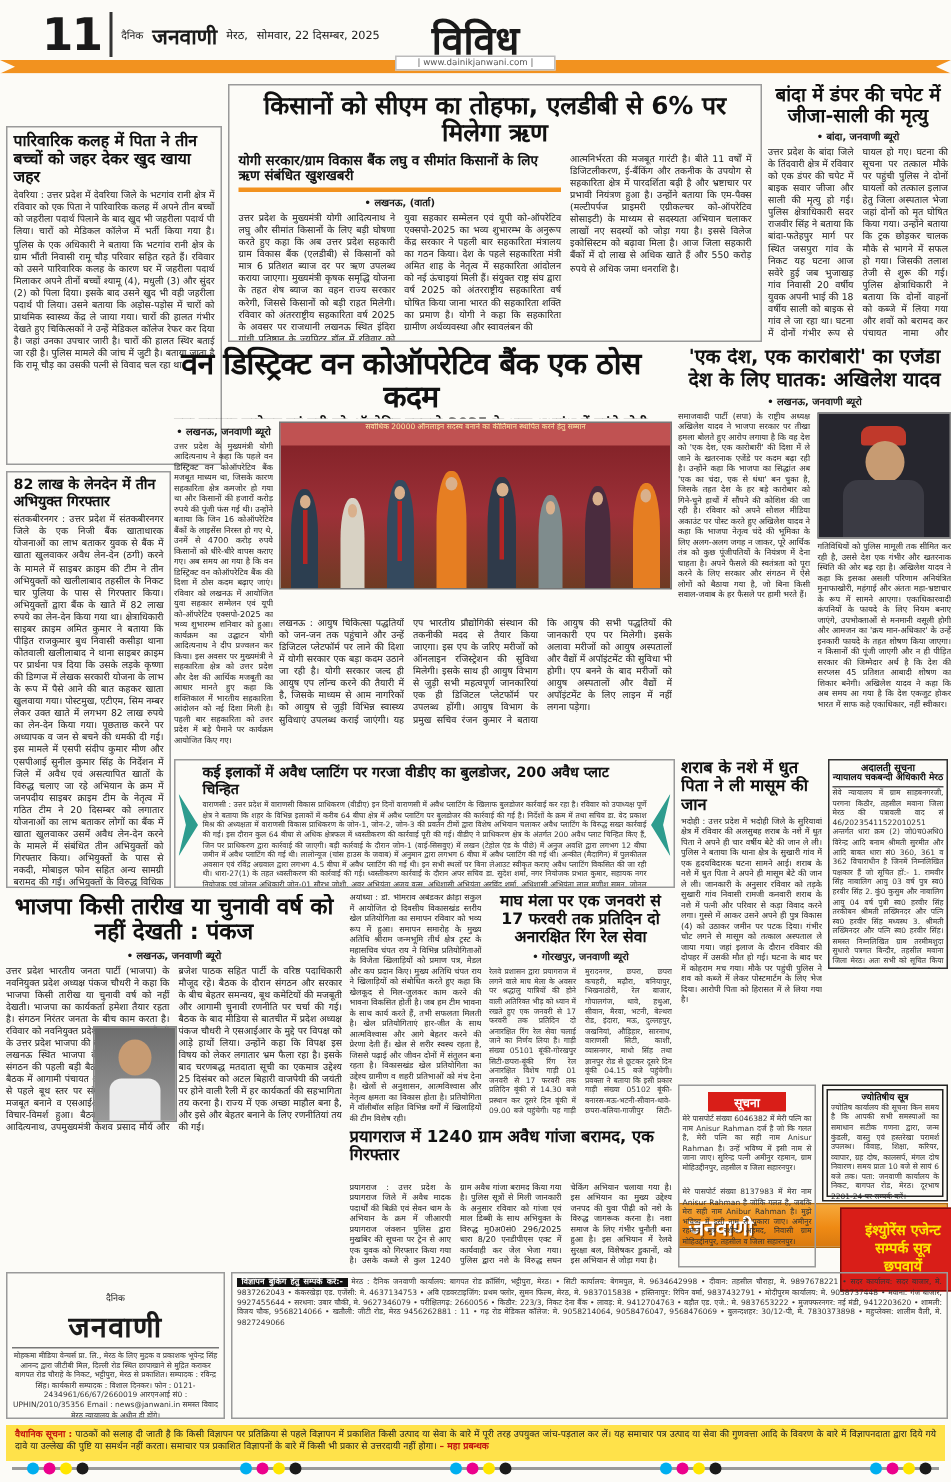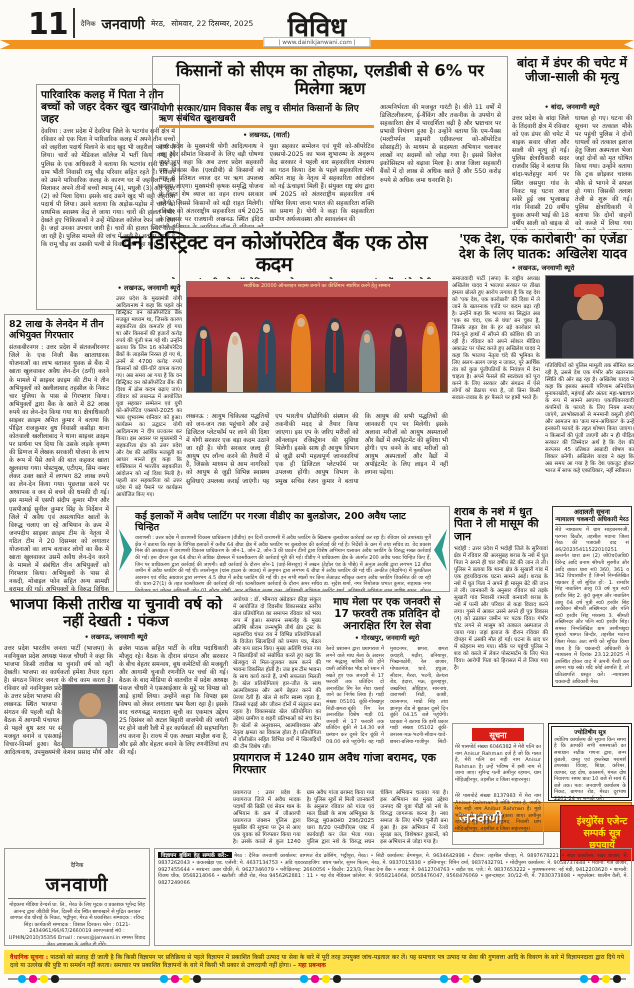--- a/index.html
+++ b/index.html
@@ -67,21 +67,21 @@
     <span class="pageno">11</span>
     <span style="font-size:7px;">दैनिक</span>
     <span style="font-size:14px;font-weight:bold;">जनवाणी</span>
     <span style="font-size:7.5px;">मेरठ,</span>
     <span style="font-size:7.5px;">सोमवार, 22 दिसम्बर, 2025</span>
   </div>
   <div class="abs ctr" style="left:250px;top:8px;width:134px;height:30px;font-size:26px;font-weight:bold;">विविध</div>
   <div class="ribbon"></div>
   <div class="urlpill">| www.dainikjanwani.com |</div>
 
-  <div class="abs box" style="left:4px;top:84px;width:144px;height:226px;padding:4px;margin-left:32px;">
+  <div class="abs box" style="left:4px;top:84px;width:144px;height:226px;padding:4px;">
     <div class="hd" style="font-size:10.5px;margin-bottom:3px;">पारिवारिक कलह में पिता ने तीन बच्चों को जहर देकर खुद खाया जहर</div>
     <div class="t6">देवरिया : उत्तर प्रदेश में देवरिया जिले के भटगांव रानी क्षेत्र में रविवार को एक पिता ने पारिवारिक कलह में अपने तीन बच्चों को जहरीला पदार्थ पिलाने के बाद खुद भी जहरीला पदार्थ पी लिया। चारों को मेडिकल कॉलेज में भर्ती किया गया है। पुलिस के एक अधिकारी ने बताया कि भटगांव रानी क्षेत्र के ग्राम भौंती निवासी रामू चौड़ परिवार सहित रहते हैं। रविवार को उसने पारिवारिक कलह के कारण घर में जहरीला पदार्थ मिलाकर अपने तीनों बच्चों श्यामू (4), मधुली (3) और सुंदर (2) को पिला दिया। इसके बाद उसने खुद भी वही जहरीला पदार्थ पी लिया। उसने बताया कि अड़ोस-पड़ोस में चारों को प्राथमिक स्वास्थ्य केंद्र ले जाया गया। चारों की हालत गंभीर देखते हुए चिकित्सकों ने उन्हें मेडिकल कॉलेज रेफर कर दिया है। जहां उनका उपचार जारी है। चारों की हालत स्थिर बताई जा रही है। पुलिस मामले की जांच में जुटी है। बताया जाता है कि रामू चौड़ का उसकी पत्नी से विवाद चल रहा था।</div>
   </div>
   <div class="abs box" style="left:4px;top:314px;width:110px;height:278px;padding:4px;">
     <div class="hd" style="font-size:9.5px;margin-bottom:3px;">82 लाख के लेनदेन में तीन अभियुक्त गिरफ्तार</div>
     <div class="t6">संतकबीरनगर : उत्तर प्रदेश में संतकबीरनगर जिले के एक निजी बैंक खाताधारक योजनाओं का लाभ बताकर युवक से बैंक में खाता खुलवाकर अवैध लेन-देन (ठगी) करने के मामले में साइबर क्राइम की टीम ने तीन अभियुक्तों को खलीलाबाद तहसील के निकट चार पुलिया के पास से गिरफ्तार किया। अभियुक्तों द्वारा बैंक के खाते में 82 लाख रुपये का लेन-देन किया गया था। क्षेत्राधिकारी साइबर क्राइम अमित कुमार ने बताया कि पीड़ित राजकुमार बुध निवासी कसीड़ा थाना कोतवाली खलीलाबाद ने थाना साइबर क्राइम पर प्रार्थना पत्र दिया कि उसके लड़के कृष्णा की डिग्गज में लेखक सरकारी योजना के लाभ के रूप में पैसे आने की बात कहकर खाता खुलवाया गया। पोस्टमुख, एटीएम, सिम नम्बर लेकर उक्त खाते में लगभग 82 लाख रुपये का लेन-देन किया गया। पूछताछ करने पर अध्यापक व जन से बचने की धमकी दी गई। इस मामले में एसपी संदीप कुमार मीण और एसपीआई सुनील कुमार सिंह के निर्देशन में जिले में अवैध एवं असत्यापित खातों के विरुद्ध चलाए जा रहे अभियान के क्रम में जनपदीय साइबर क्राइम टीम के नेतृत्व में गठित टीम ने 20 दिसम्बर को लगातार योजनाओं का लाभ बताकर लोगों का बैंक में खाता खुलवाकर उसमें अवैध लेन-देन करने के मामले में संबंधित तीन अभियुक्तों को गिरफ्तार किया। अभियुक्तों के पास से नकदी, मोबाइल फोन सहित अन्य सामग्री बरामद की गई। अभियुक्तों के विरुद्ध विधिक कार्रवाई कर पुलिस मामले की जांच कर रही है।</div>
   </div>
 
   <div class="abs box" style="left:152px;top:56px;width:356px;height:172px;padding:5px 6px;">
     <div class="hd ctr" style="font-size:16.5px;margin-bottom:4px;">किसानों को सीएम का तोहफा, एलडीबी से 6% पर मिलेगा ऋण</div>
@@ -92,21 +92,21 @@
         <div class="by">• लखनऊ, (वार्ता)</div>
         <div class="t6 c2" style="height:106px;">उत्तर प्रदेश के मुख्यमंत्री योगी आदित्यनाथ ने लघु और सीमांत किसानों के लिए बड़ी घोषणा करते हुए कहा कि अब उत्तर प्रदेश सहकारी ग्राम विकास बैंक (एलडीबी) से किसानों को मात्र 6 प्रतिशत ब्याज दर पर ऋण उपलब्ध कराया जाएगा। मुख्यमंत्री कृषक समृद्धि योजना के तहत शेष ब्याज का वहन राज्य सरकार करेगी, जिससे किसानों को बड़ी राहत मिलेगी। रविवार को अंतरराष्ट्रीय सहकारिता वर्ष 2025 के अवसर पर राजधानी लखनऊ स्थित इंदिरा गांधी प्रतिष्ठान के ज्यूपिटर हॉल में रविवार को युवा सहकार सम्मेलन एवं यूपी को-ऑपरेटिव एक्सपो-2025 का भव्य शुभारम्भ के अनुरूप केंद्र सरकार ने पहली बार सहकारिता मंत्रालय का गठन किया। देश के पहले सहकारिता मंत्री अमित शाह के नेतृत्व में सहकारिता आंदोलन को नई ऊंचाइयां मिली हैं। संयुक्त राष्ट्र संघ द्वारा वर्ष 2025 को अंतरराष्ट्रीय सहकारिता वर्ष घोषित किया जाना भारत की सहकारिता शक्ति का प्रमाण है। योगी ने कहा कि सहकारिता ग्रामीण अर्थव्यवस्था और स्वावलंबन की</div>
       </div>
       <div style="width:36%;">
         <div class="t6" style="height:146px;">आत्मनिर्भरता की मजबूत गारंटी है। बीते 11 वर्षों में डिजिटलीकरण, ई-बैंकिंग और तकनीक के उपयोग से सहकारिता क्षेत्र में पारदर्शिता बढ़ी है और भ्रष्टाचार पर प्रभावी नियंत्रण हुआ है। उन्होंने बताया कि एम-पैक्स (मल्टीपर्पज प्राइमरी एग्रीकल्चर को-ऑपरेटिव सोसाइटी) के माध्यम से सदस्यता अभियान चलाकर लाखों नए सदस्यों को जोड़ा गया है। इससे विलेज इकोसिस्टम को बढ़ावा मिला है। आज जिला सहकारी बैंकों में दो लाख से अधिक खाते हैं और 550 करोड़ रुपये से अधिक जमा धनराशि है।</div>
       </div>
     </div>
   </div>
 
   <div class="abs" style="left:512px;top:56px;width:120px;height:174px;">
-    <div class="hd ctr" style="font-size:12.5px;margin-bottom:18px;">बांदा में डंपर की चपेट में जीजा-साली की मृत्यु</div>
+    <div class="hd ctr" style="font-size:12.5px;margin-bottom:2px;">बांदा में डंपर की चपेट में जीजा-साली की मृत्यु</div>
     <div class="by">• बांदा, जनवाणी ब्यूरो</div>
     <div class="t6 c2" style="height:132px;">उत्तर प्रदेश के बांदा जिले के तिंदवारी क्षेत्र में रविवार को एक डंपर की चपेट में बाइक सवार जीजा और साली की मृत्यु हो गई। पुलिस क्षेत्राधिकारी सदर राजवीर सिंह ने बताया कि बांदा-फतेहपुर मार्ग पर स्थित जसपुरा गांव के निकट यह घटना आज सवेरे हुई जब भुजाखड़ गांव निवासी 20 वर्षीय युवक अपनी भाई की 18 वर्षीय साली को बाइक से गांव ले जा रहा था। घटना में दोनों गंभीर रूप से घायल हो गए। घटना की सूचना पर तत्काल मौके पर पहुंची पुलिस ने दोनों घायलों को तत्काल इलाज हेतु जिला अस्पताल भेजा जहां दोनों को मृत घोषित किया गया। उन्होंने बताया कि ट्रक छोड़कर चालक मौके से भागने में सफल हो गया। जिसकी तलाश तेजी से शुरू की गई। पुलिस क्षेत्राधिकारी ने बताया कि दोनों वाहनों को कब्जे में लिया गया और शवों को बरामद कर पंचायत नामा और पोस्टमार्टम की कार्रवाई शुरू की गई। परिजनों की तहरीर पर अग्रे विधिक कार्रवाई होगी।</div>
   </div>
 
   <div class="abs" style="left:100px;top:231px;width:348px;height:48px;">
     <div class="hd ctr" style="font-size:20px;letter-spacing:-0.4px;">वन डिस्ट्रिक्ट वन कोऑपरेटिव बैंक एक ठोस कदम</div>
     <div class="hd ctr" style="font-size:9.5px;margin-top:2px;">युवा सहकार सम्मेलन एवं यूपी को-ऑपरेटिव एक्सपो-2025 के भव्य शुभारंभ में पहुंचे योगी</div>
   </div>
   <div class="abs" style="left:116px;top:281px;width:66px;height:222px;">
     <div class="by">• लखनऊ, जनवाणी ब्यूरो</div>
@@ -149,21 +149,21 @@
     <div class="chevR"></div>
     <div class="hd" style="font-size:9.5px;margin-bottom:2px;">कई इलाकों में अवैध प्लाटिंग पर गरजा वीडीए का बुलडोजर, 200 अवैध प्लाट चिन्हित</div>
     <div class="t5" style="height:62px;">वाराणसी : उत्तर प्रदेश में वाराणसी विकास प्राधिकरण (वीडीए) इन दिनों वाराणसी में अवैध प्लाटिंग के खिलाफ बुलडोजर कार्रवाई कर रहा है। रविवार को उपाध्यक्ष पूर्णे क्षेत्र ने बताया कि शहर के विभिन्न इलाकों में करीब 64 बीघा क्षेत्र में अवैध प्लाटिंग पर बुलडोजर की कार्रवाई की गई है। निर्देशों के क्रम में तथा सचिव डा. वेद प्रकाश मिश्र की अध्यक्षता में वाराणसी विकास प्राधिकरण के जोन-1, जोन-2, जोन-3 की प्रवर्तन टीमों द्वारा विशेष अभियान चलाकर अवैध प्लाटिंग के विरुद्ध सख्त कार्रवाई की गई। इस दौरान कुल 64 बीघा से अधिक क्षेत्रफल में ध्वस्तीकरण की कार्रवाई पूरी की गई। वीडीए ने प्राधिकरण क्षेत्र के अंतर्गत 200 अवैध प्लाट चिन्हित किए हैं, जिन पर प्राधिकरण द्वारा कार्रवाई की जाएगी। बड़ी कार्रवाई के दौरान जोन-1 (वाई-सिसवुए) में लखन (टेहोल एंड के पीछे) में अनुज अवशि द्वारा लगभग 12 बीघा जमीन में अवैध प्लाटिंग की गई थी। लालोन्यूज (चांस हाउस के जवाब) में अनुमान द्वारा लगभग 6 बीघा में अवैध प्लाटिंग की गई थी। अन्कीत (मैदागिन) में पुलकीतल अवसान एवं रविंद्र अग्रवाल द्वारा लगभग 4.5 बीघा में अवैध प्लाटिंग की गई थी। इन सभी स्थलों पर बिना लेआउट स्वीकृत कराए अवैध प्लाटिंग विकसित की जा रही थी। धारा-27(1) के तहत ध्वस्तीकरण की कार्रवाई की गई। ध्वस्तीकरण कार्रवाई के दौरान अपर सचिव डा. सुदेश शर्मा, नगर नियोजक प्रभात कुमार, सहायक नगर नियोजक एवं जोनल अधिकारी जोन-01 सौरभ जोशी, अवर अभियंता अजय वत्स, अधिशासी अभियंता अरविंद शर्मा, अधिशासी अभियंता लाल मणीश सुमन, जोनल अधिकारी प्रवाल, सौरभ देव प्रजापति एवं अशोक स्वामी, समस्त अनुभव अध्यक्ष एवं अवर अभियंता उपस्थित रहे।</div>
   </div>
 
   <div class="abs" style="left:454px;top:506px;width:94px;height:180px;">
     <div class="hd" style="font-size:11px;margin-bottom:2px;">शराब के नशे में धुत पिता ने ली मासूम की जान</div>
     <div class="t55" style="height:140px;">भदोही : उत्तर प्रदेश में भदोही जिले के सुरियावां क्षेत्र में रविवार की अलसुबह शराब के नशे में धुत पिता ने अपने ही चार वर्षीय बेटे की जान ले ली। पुलिस ने बताया कि थाना क्षेत्र के सुखारी गांव में एक हृदयविदारक घटना सामने आई। शराब के नशे में धुत पिता ने अपने ही मासूम बेटे की जान ले ली। जानकारी के अनुसार रविवार को तड़के सुखारी गांव निवासी रामजी कनवारी शराब के नशे में पत्नी और परिवार से कड़ा विवाद करने लगा। गुस्से में आकर उसने अपने ही पुत्र विकास (4) को उठाकर जमीन पर पटक दिया। गंभीर चोट लगने से मासूम को तत्काल अस्पताल ले जाया गया। जहां इलाज के दौरान रविवार की दोपहर में उसकी मौत हो गई। घटना के बाद घर में कोहराम मच गया। मौके पर पहुंची पुलिस ने शव को कब्जे में लेकर पोस्टमार्टम के लिए भेज दिया। आरोपी पिता को हिरासत में ले लिया गया है।</div>
   </div>
 
-  <div class="abs" style="left:552px;top:506px;width:80px;height:181px;border:1.5px solid #333;padding:2px;">
+  <div class="abs" style="left:552px;top:506px;width:80px;height:140px;border:1.5px solid #333;padding:2px;">
     <div class="hd ctr" style="font-size:6.5px;">अदालती सूचना</div>
     <div class="hd ctr" style="font-size:6px;border-bottom:1px solid #555;padding-bottom:1px;margin-bottom:1px;">न्यायालय चकबन्दी अधिकारी मेरठ</div>
     <div class="t5" style="height:158px;">सेवे न्यायालय में ग्राम साहबनगरजी, परगना किठौर, तहसील मवाना जिला मेरठ की पत्रावली वाद सं 46/20235411522010251 अन्तर्गत धारा क्रम (2) जो0च0अधि0 विरेन्द्र आदि बनाम श्रीमती सुरमीत और आदि बाबत धारा सं0 360, 361 व 362 विचाराधीन है जिनमें निम्नलिखित पक्षकार हैं जो सूचित हों:- 1. रामवीर सिंह नाबालिग आयु 03 वर्ष पुत्र स्व0 हरवीर सिंह 2. कुं0 कुसुम और नाबालिग आयु 04 वर्ष पुत्री स्व0 हरवीर सिंह तरकीबन श्रीमती लख्मिनदर और पत्नि स्व0 हरवीर सिंह मध्यस्थ 3. श्रीमती लख्मिनदर और पत्नि स्व0 हरवीर सिंह। समस्त निम्नलिखित ग्राम तरमीमशुदा सुधारो पत्रगत बिन्दौर, तहसील मवाना जिला मेरठ। अतः सभी को सूचित किया जाता है कि चकबन्दी अधिकारी के न्यायालय में दिनांक 23.12.2025 में उपस्थित होकर वाद में अपनी पैरवी कर अपना पक्ष रखे। यदि कोई आपत्ति है, तो प्रतिआपत्ति प्रस्तुत करें। -न्यायालय चकबन्दी अधिकारी मेरठ</div>
   </div>
 
   <div class="abs" style="left:4px;top:596px;width:224px;height:248px;">
     <div class="hd ctr" style="font-size:15px;">भाजपा किसी तारीख या चुनावी वर्ष को नहीं देखती : पंकज</div>
     <div class="by">• लखनऊ, जनवाणी ब्यूरो</div>
     <div style="position:relative;">
       <div class="portrait" style="position:absolute;left:58px;top:40px;width:54px;height:62px;background:linear-gradient(#6d6d6d,#9a9a9a);z-index:2;">

